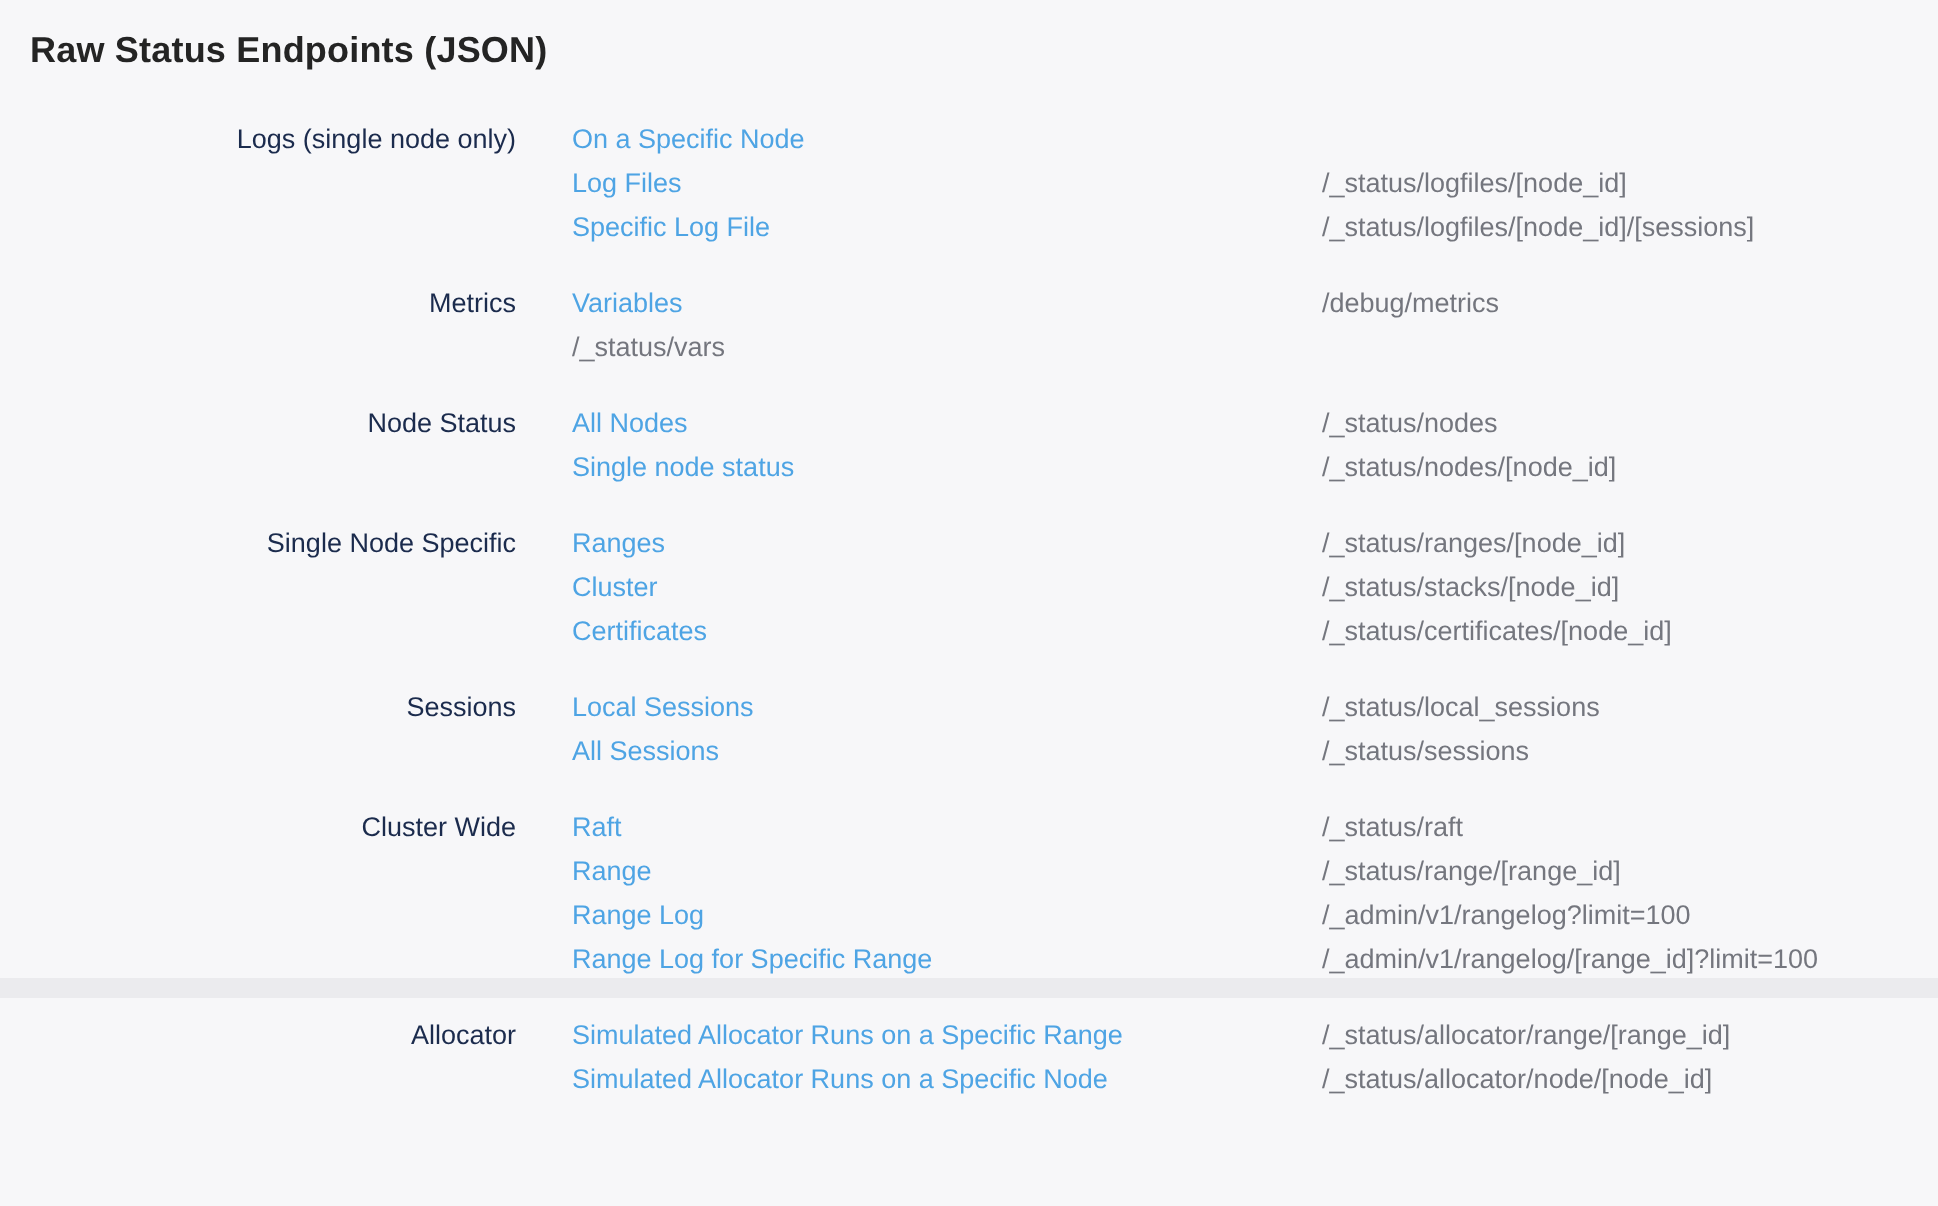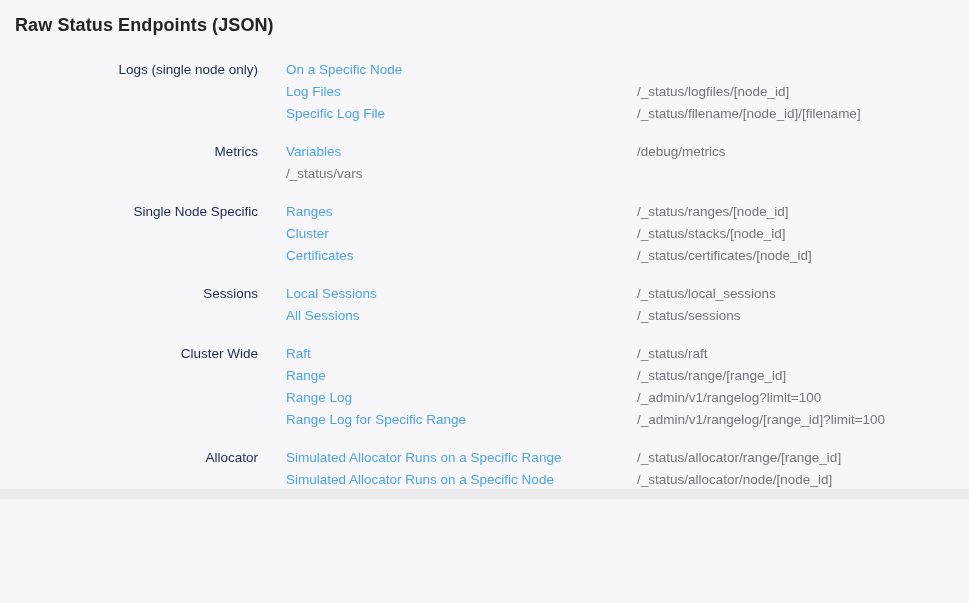--- a/index.html
+++ b/index.html
@@ -43,20 +43,21 @@
   }
   .rows {
     margin-left: 28px;
     display: flex;
     flex-direction: column;
     flex: 1 1 auto;
   }
   .row {
     display: flex;
     align-items: baseline;
+    gap: 24px;
   }
   .link {
     width: 351px;
     flex: 0 0 auto;
     font-size: 13.5px;
     line-height: 22px;
     color: #4ea4e4;
     text-decoration: none;
     cursor: pointer;
   }
@@ -85,33 +86,46 @@
         <div class="rows">
           <div class="row">
             <a class="link" href="#">On a Specific Node</a>
           </div>
           <div class="row">
             <a class="link" href="#">Log Files</a>
             <span class="path">/_status/logfiles/[node_id]</span>
           </div>
           <div class="row">
             <a class="link" href="#">Specific Log File</a>
-            <span class="path">/_status/filename/[node_id]/[filename]</span>
+            <span class="path">/_status/logfiles/[node_id]/[sessions]</span>
           </div>
         </div>
       </div>
       <div class="section">
         <div class="category">Metrics</div>
         <div class="rows">
           <div class="row">
             <a class="link" href="#">Variables</a>
             <span class="path">/debug/metrics</span>
           </div>
           <div class="row">
             <span class="path">/_status/vars</span>
+          </div>
+        </div>
+      </div>
+      <div class="section">
+        <div class="category">Node Status</div>
+        <div class="rows">
+          <div class="row">
+            <a class="link" href="#">All Nodes</a>
+            <span class="path">/_status/nodes</span>
+          </div>
+          <div class="row">
+            <a class="link" href="#">Single node status</a>
+            <span class="path">/_status/nodes/[node_id]</span>
           </div>
         </div>
       </div>
       <div class="section">
         <div class="category">Single Node Specific</div>
         <div class="rows">
           <div class="row">
             <a class="link" href="#">Ranges</a>
             <span class="path">/_status/ranges/[node_id]</span>
           </div>

